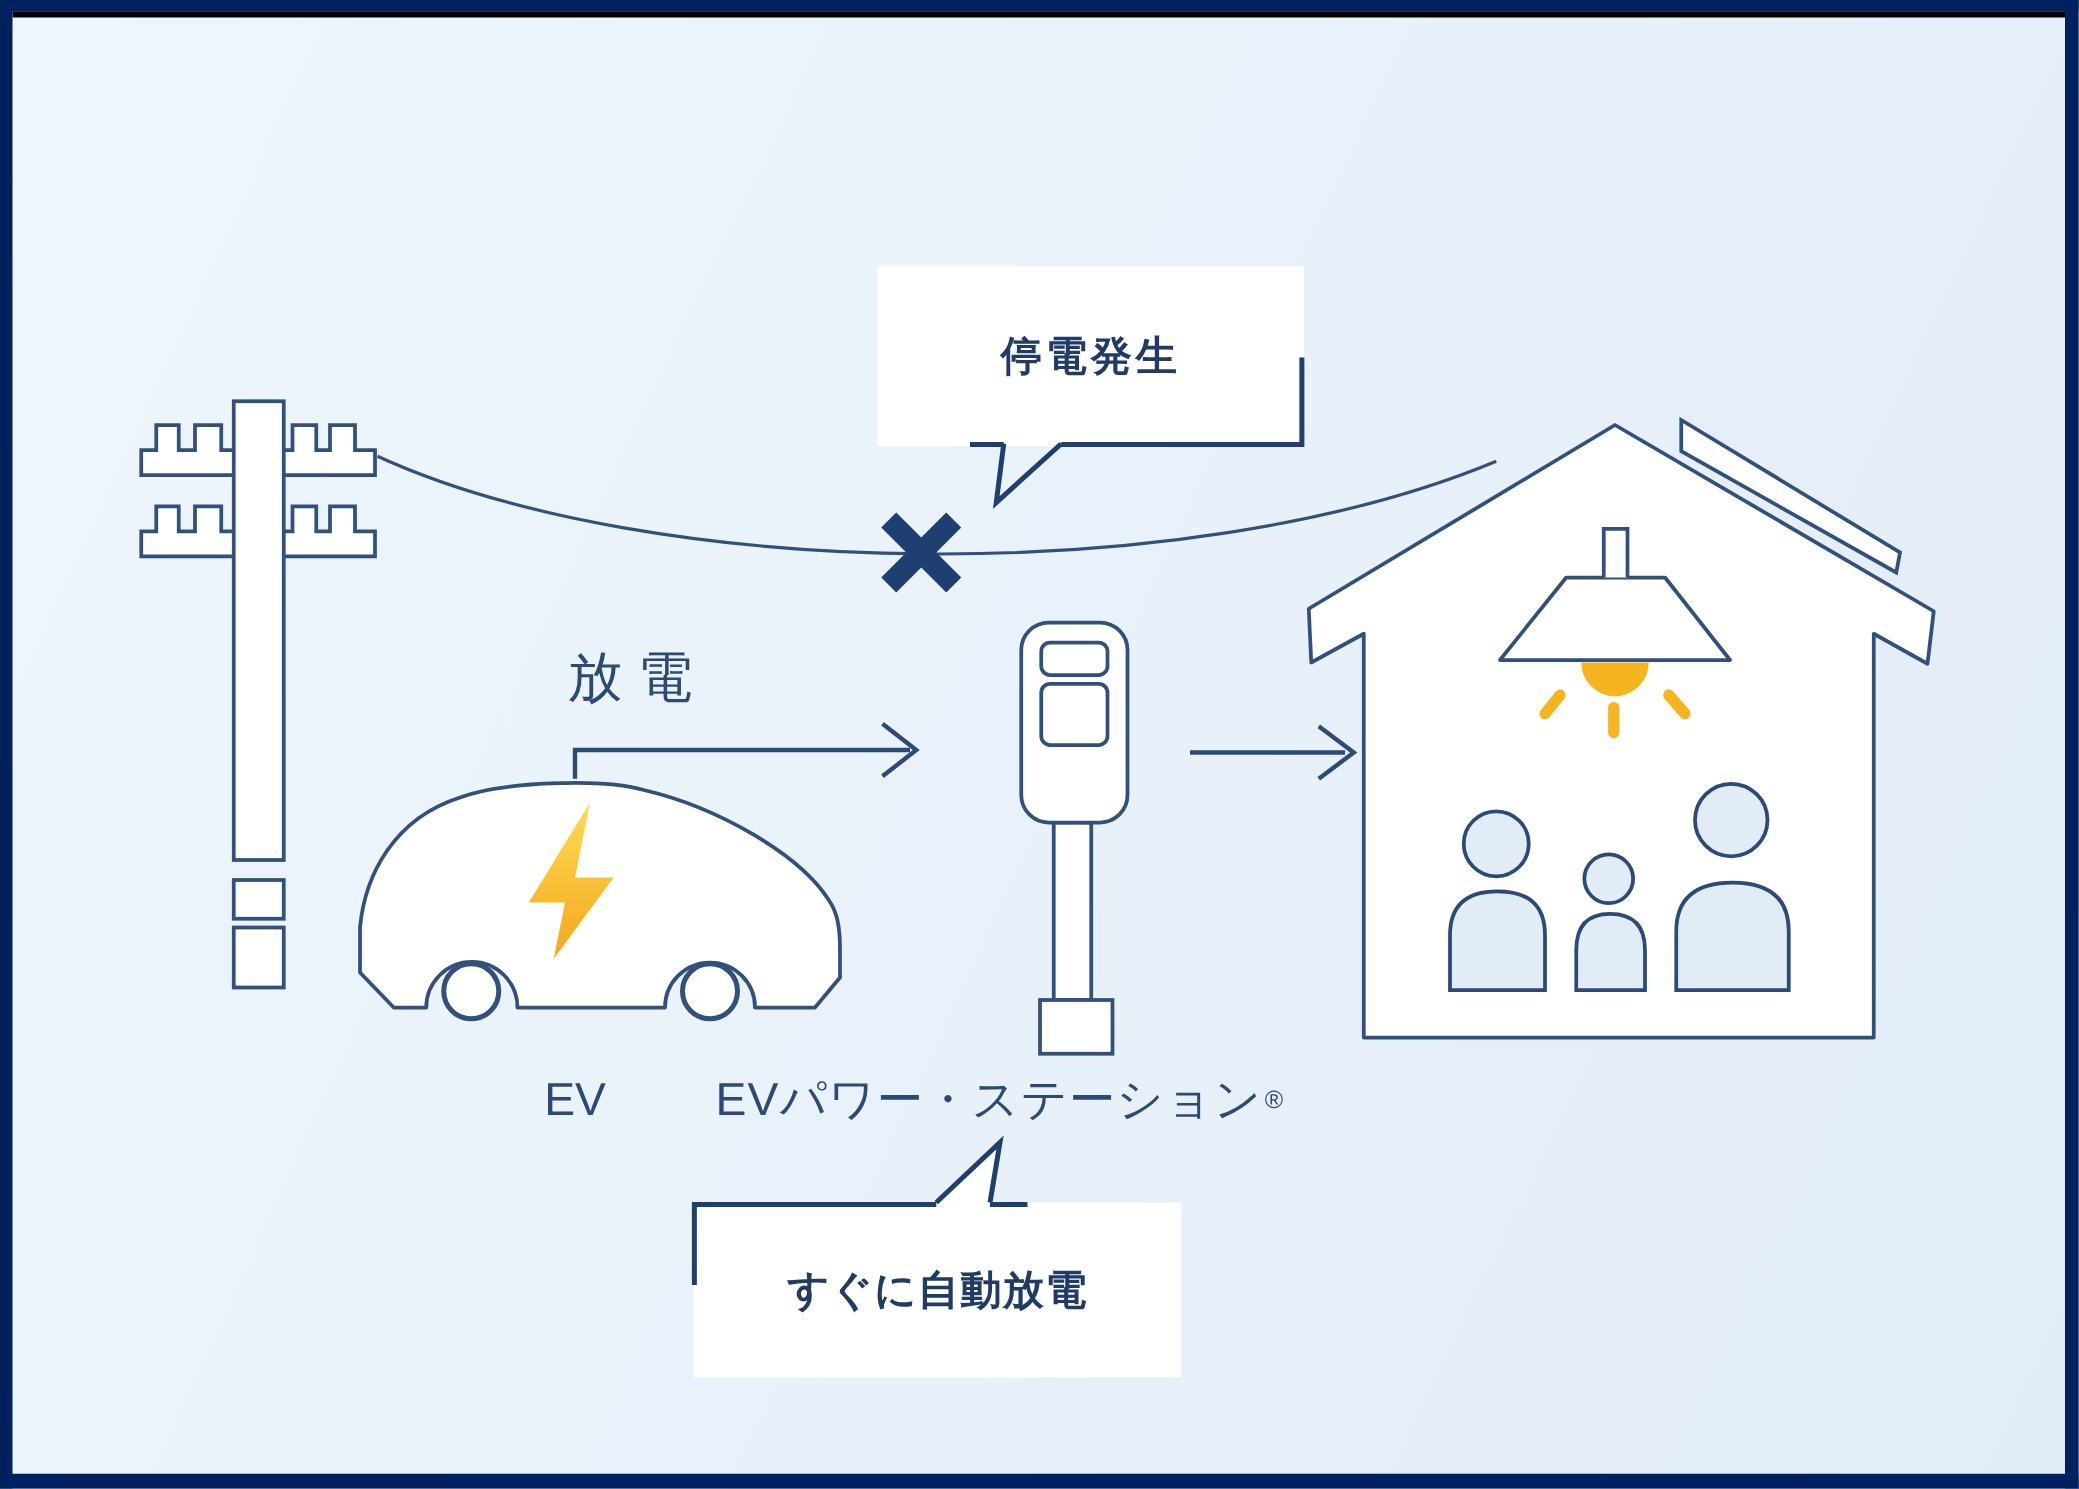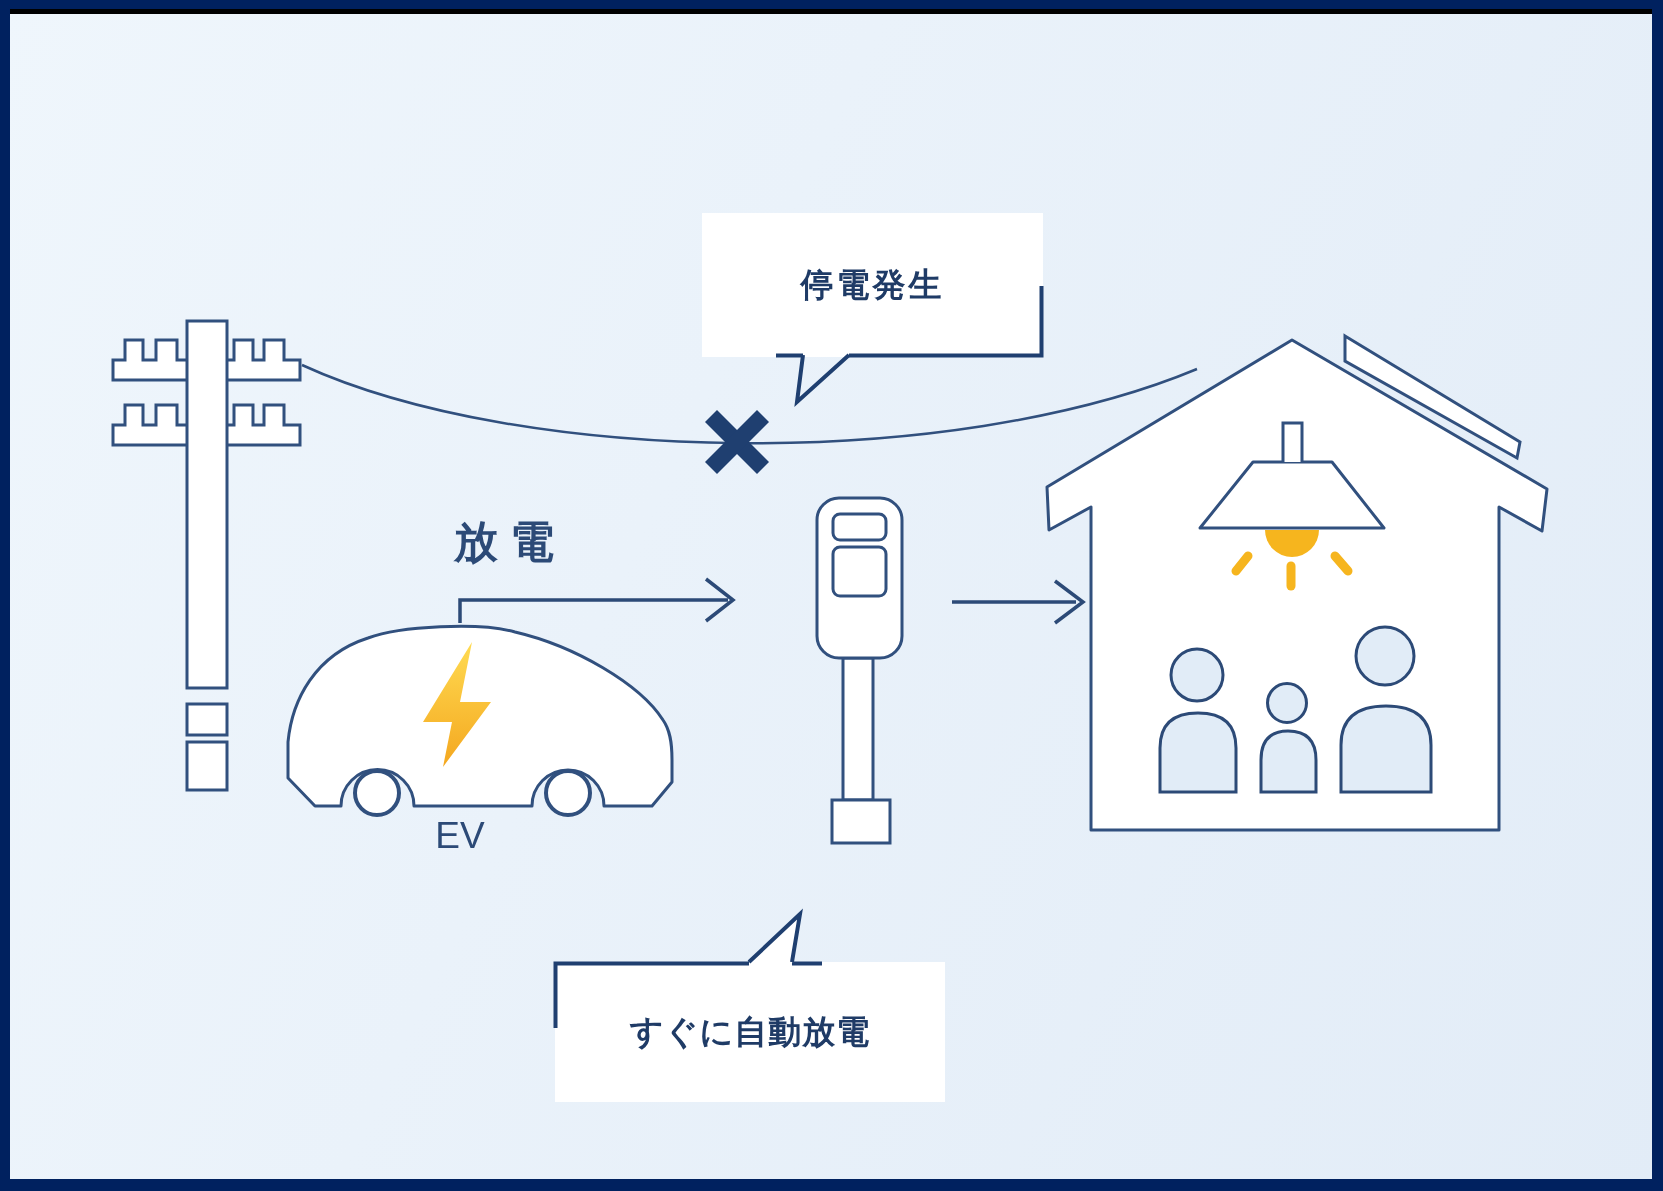--- a/index.html
+++ b/index.html
@@ -17,22 +17,22 @@
   .frame.right{right:0;top:0;width:11px;height:100%;}
   .topline{position:absolute;left:10px;right:11px;top:9px;height:5px;background:#000;z-index:29;}
   svg.diagram{position:absolute;left:0;top:0;z-index:5;}
   .txt{position:absolute;display:flex;align-items:center;justify-content:center;z-index:20;color:#223f6d;}
   .callout-text{
     font-family:"Liberation Serif", serif;
     font-weight:bold;font-size:33px;letter-spacing:3px;color:#1f3b66;
   }
   .outage-text{left:702px;top:213px;width:341px;height:144px;}
   .auto-text{left:555px;top:962px;width:390px;height:140px;letter-spacing:1px;}
-  .discharge-label{left:385px;top:516px;width:250px;height:52px;font-size:44px;letter-spacing:12px;color:#2c4a77;font-weight:700;}
-  .ev-label{left:385px;top:814px;width:150px;height:44px;font-size:37px;color:#2c4a77;font-weight:500;}
+  .discharge-label{left:385px;top:516px;width:250px;height:52px;font-size:44px;letter-spacing:12px;color:#2c4a77;font-weight:400;}
+  .ev-label{left:385px;top:858px;width:150px;height:44px;font-size:37px;color:#2c4a77;font-weight:500;}
   .station-label{left:565px;top:858px;width:470px;height:44px;font-size:37px;color:#2c4a77;font-weight:500;letter-spacing:1px;}
   .station-label sup{font-size:20px;line-height:0;margin-left:2px;}
 </style>
 </head>
 <body>
 
 <div class="stage">
 
   <svg class="diagram" width="1663" height="1191" viewBox="0 0 1663 1191">
     <defs>
@@ -137,20 +137,24 @@
       <path d="M 555.5 1028 L 555.5 963.5 L 749 963.5 M 749 962 L 800 914 L 792 962 M 792 963.5 L 822 963.5" fill="none" stroke="#1f3f70" stroke-width="4" stroke-linejoin="miter"></path>
     </g>
   </svg>
 
   <div class="txt callout-text outage-text">停電発生</div>
 
   <div class="txt discharge-label">放電</div>
 
   <div class="txt ev-label">EV</div>
 
+  <div class="txt station-label">
+    <span>EVパワー・ステーション</span>
+      <sup>®</sup>
+  </div>
 
   <div class="txt callout-text auto-text">すぐに自動放電</div>
 
   <div class="topline"></div>
   <div class="frame top"></div>
   <div class="frame bottom"></div>
   <div class="frame left"></div>
   <div class="frame right"></div>
 </div>
 

